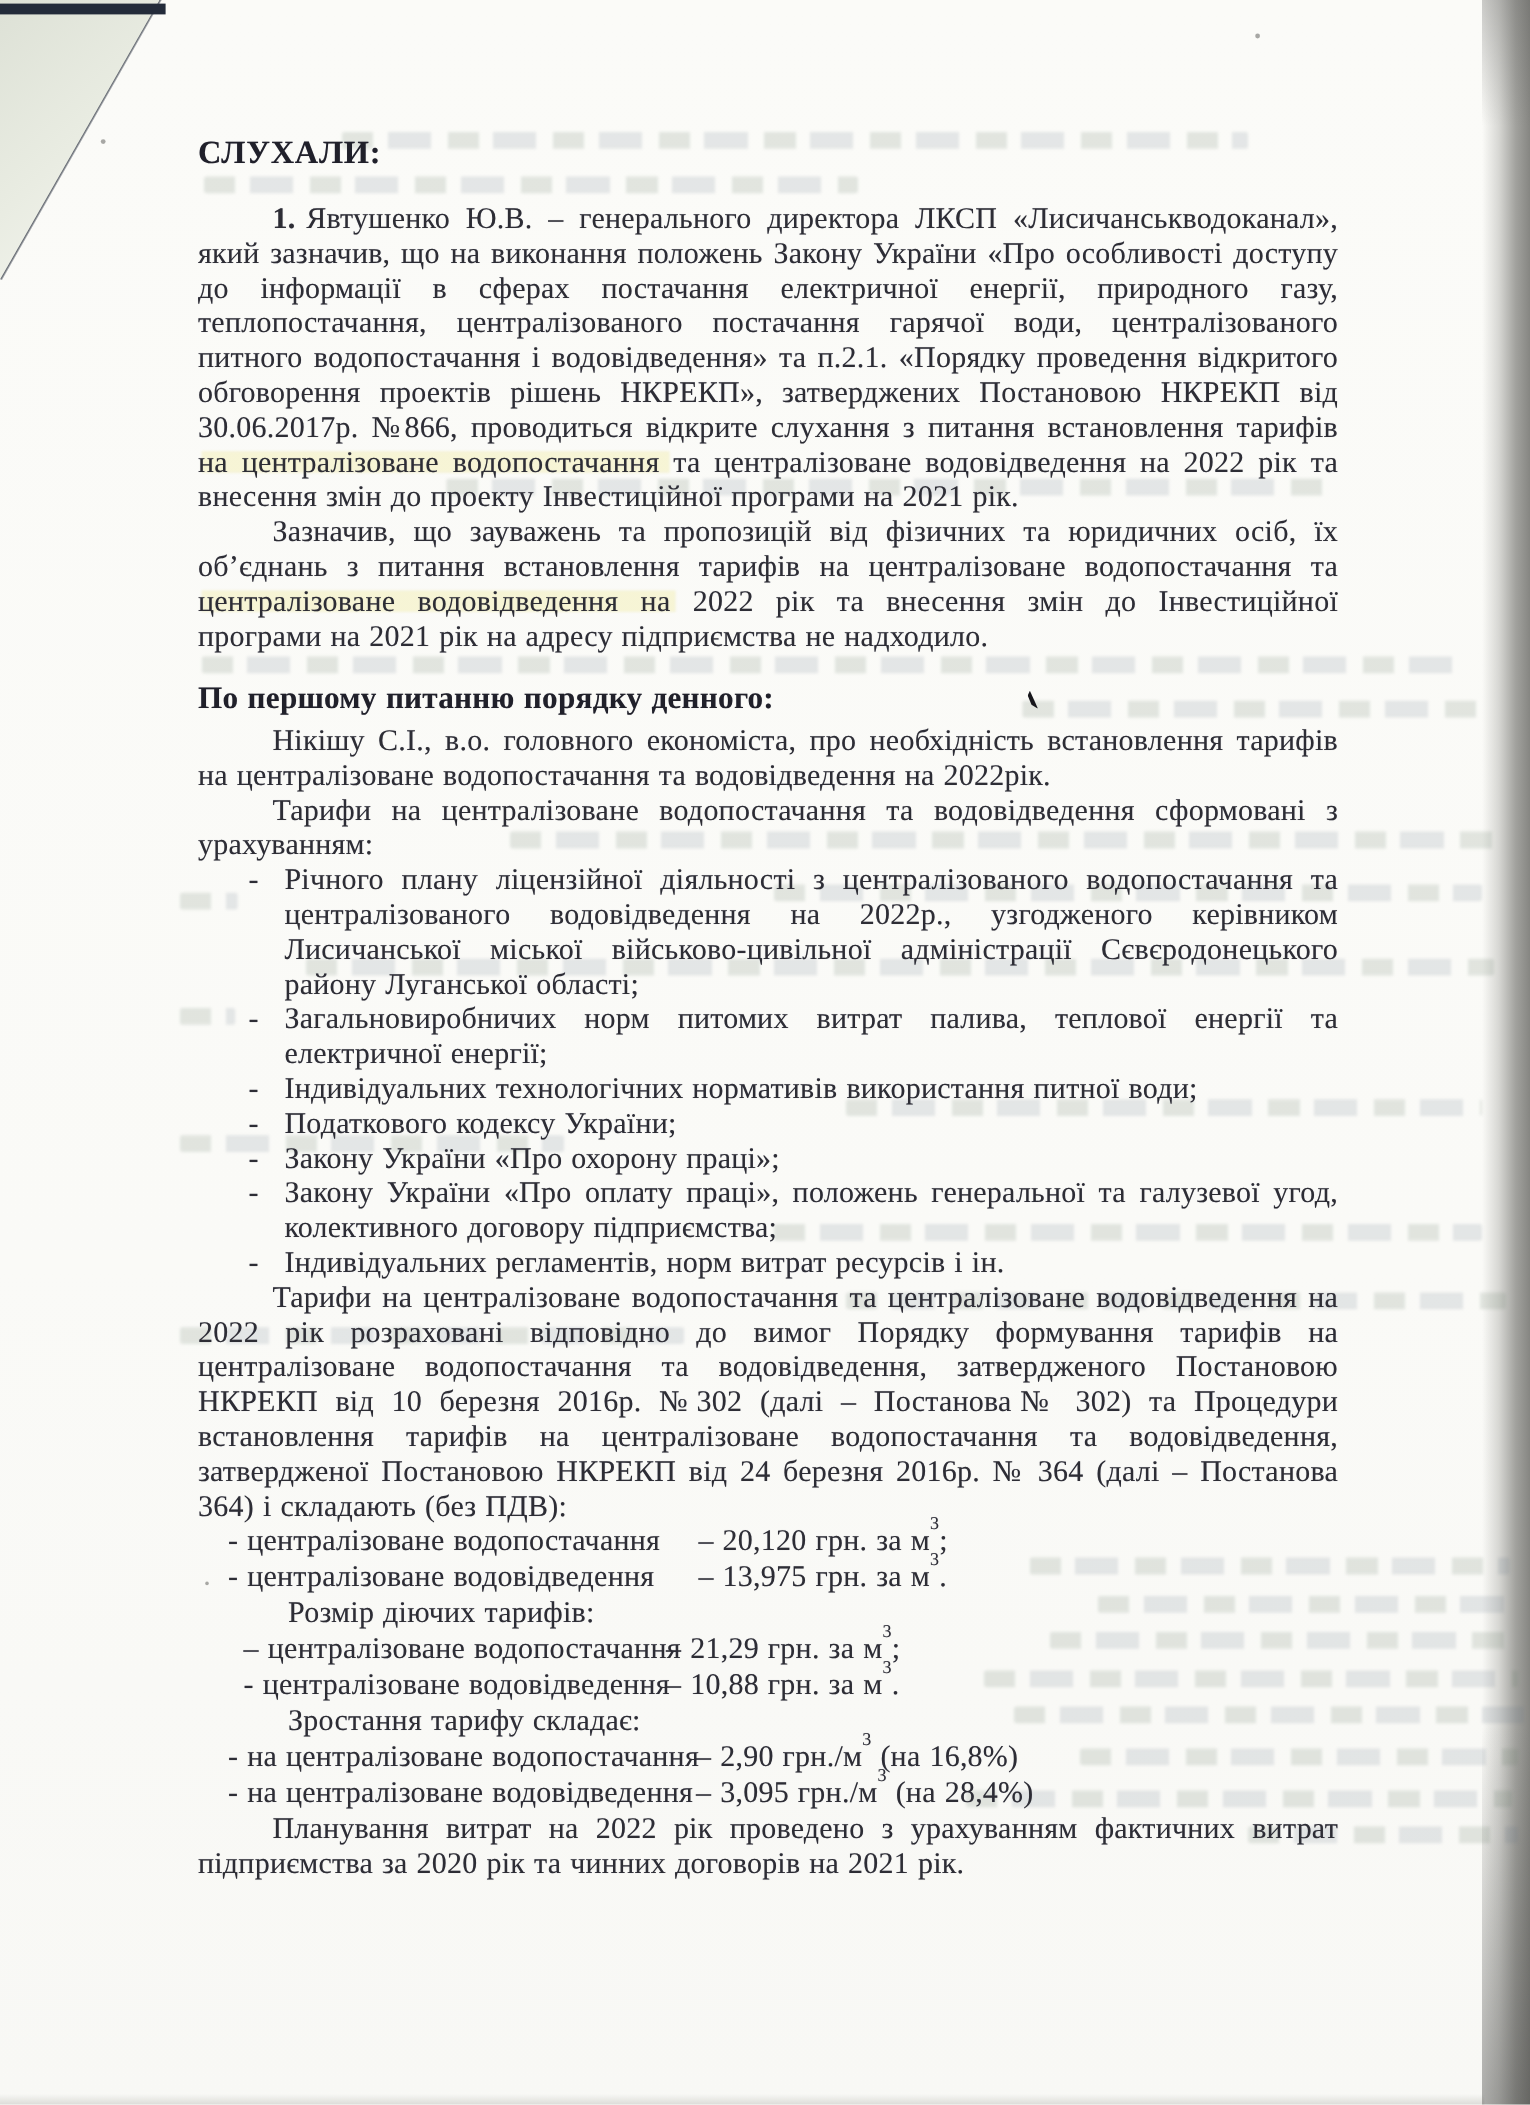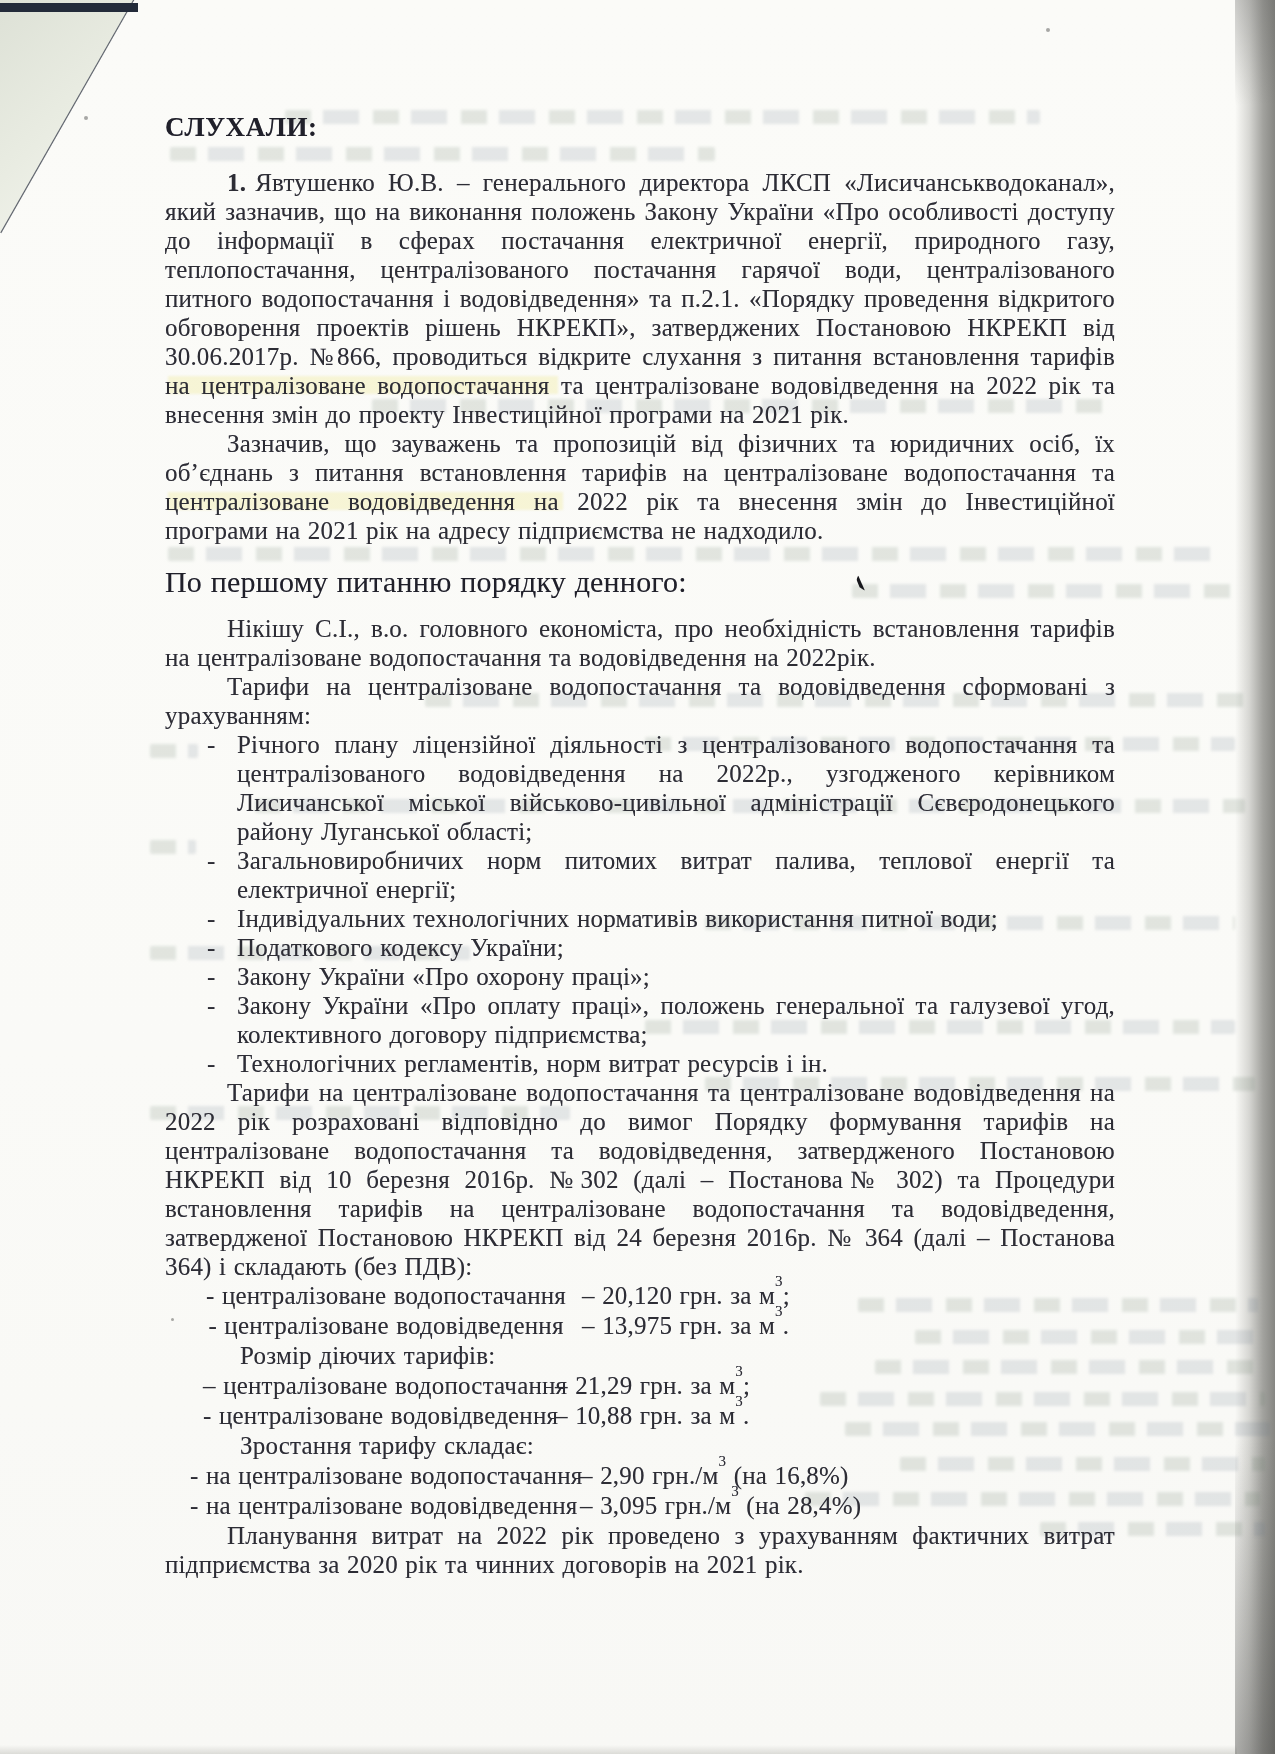--- a/index.html
+++ b/index.html
@@ -34,28 +34,28 @@
   .arrow-mark{position:absolute;left:856px;top:576px;width:10px;height:14px;background:#17171c;
     clip-path:polygon(12% 0,58% 52%,100% 100%,42% 82%,0 30%);transform:rotate(8deg);}
   
   .content{position:absolute;left:165px;top:112px;width:950px;color:#2d2d35;
     font-size:25px;line-height:29px;text-align:justify;
     letter-spacing:.2px;word-spacing:1px;
     text-shadow:0 0 .6px rgba(40,40,70,.35);}
   .content p{margin:0;}
   .ind{text-indent:62px;}
   h1{font-size:27px;line-height:30px;margin:0 0 26px 0;color:#20202a;font-weight:bold;letter-spacing:.6px;}
-  h2{font-size:30px;line-height:30px;margin:22px 0 17px 0;color:#20202a;font-weight:normal;}
+  h2{font-size:26px;line-height:30px;margin:22px 0 6px 0;color:#20202a;font-weight:bold;}
   .pnum{font-weight:bold;margin-right:9px;}
   .list{margin:0;}
   .li{position:relative;padding-left:72px;text-align:justify;}
   .mk{position:absolute;left:42px;top:0;}
   .trow{display:flex;line-height:30px;white-space:nowrap;text-align:left;}
   .trow .tl{flex:0 0 auto;}
-  .g1 .tl{margin-left:25px;width:392px;text-align:center;}
+  .g1 .tl{margin-left:25px;width:392px;}
   .g2 .tl{margin-left:38px;width:352px;}
   .g3 .tl{margin-left:25px;width:390px;}
   .subhead{padding-left:75px;line-height:30px;text-align:left;}
   sup{font-size:15px;position:relative;top:-9px;line-height:0;}
 </style>
 </head>
 <body>
 
 <div class="page">
 
@@ -110,21 +110,21 @@
 
     <p class="ind">Тарифи на централізоване водопостачання та водовідведення сформовані з урахуванням:</p>
 
     <div class="list">
       <div class="li"><span class="mk">-</span><span>Річного плану ліцензійної діяльності з централізованого водопостачання та централізованого водовідведення на 2022р., узгодженого керівником Лисичанської міської військово-цивільної адміністрації Сєвєродонецького району Луганської області;</span></div>
       <div class="li"><span class="mk">-</span><span>Загальновиробничих норм питомих витрат палива, теплової енергії та електричної енергії;</span></div>
       <div class="li"><span class="mk">-</span><span>Індивідуальних технологічних нормативів використання питної води;</span></div>
       <div class="li"><span class="mk">-</span><span>Податкового кодексу України;</span></div>
       <div class="li"><span class="mk">-</span><span>Закону України «Про охорону праці»;</span></div>
       <div class="li"><span class="mk">-</span><span>Закону України «Про оплату праці», положень генеральної та галузевої угод, колективного договору підприємства;</span></div>
-      <div class="li"><span class="mk">-</span><span>Технологічних регламентів, норм витрат ресурсів і ін.</span></div>
+      <div class="li"><span class="mk">-</span><span>Індивідуальних регламентів, норм витрат ресурсів і ін.</span></div>
     </div>
 
     <p class="ind">Тарифи на централізоване водопостачання та централізоване водовідведення на 2022 рік розраховані відповідно до вимог Порядку формування тарифів на централізоване водопостачання та водовідведення, затвердженого Постановою НКРЕКП від 10 березня 2016р. №302 (далі – Постанова№ 302) та Процедури встановлення тарифів на централізоване водопостачання та водовідведення, затвердженої Постановою НКРЕКП від 24 березня 2016р. № 364 (далі – Постанова 364) і складають (без ПДВ):</p>
 
     <div class="trow g1">
       <span class="tl">- централізоване водопостачання</span>
       <span class="tv"><span>– 20,120 грн. за м</span><sup>3</sup><span>;</span></span>
     </div>
     <div class="trow g1">
       <span class="tl">- централізоване водовідведення</span>

